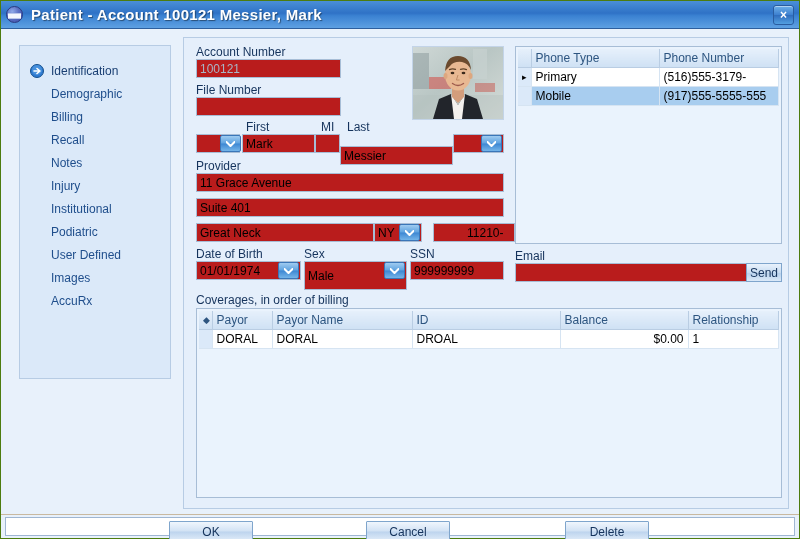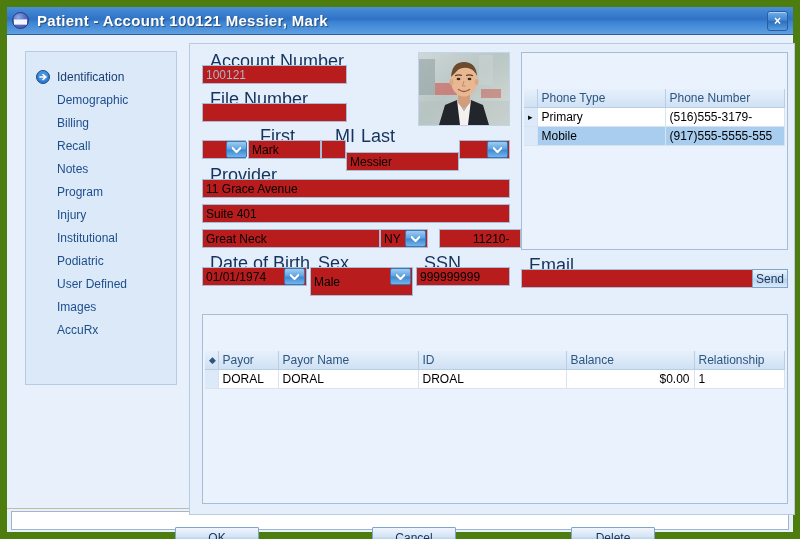--- a/index.html
+++ b/index.html
@@ -12,21 +12,21 @@
     font-size: 12px;
     overflow: hidden;
   }
 
   
   #window {
     position: absolute;
     left: 0; top: 0;
     width: 800px; height: 539px;
     box-sizing: border-box;
-    border: 7px solid #4d7c0f;
+    border: 1px solid #4d7c0f;
     background: #e8f1fb;
     display: flex;
     flex-direction: column;
     justify-content: center;
   }
 
   
   #titlebar {
     position: relative;
     height: 28px;
@@ -130,23 +130,22 @@
     width: 606px; height: 472px;
     background: #e4eff c;
     background: #e5effb;
     border: 1px solid #b7cce4;
     box-sizing: border-box;
   }
 
   .fld-label {
     position: absolute;
     color: #15335c;
-    font-size: 18px;
-    white-space: nowrap;
-    margin-left: 8px;
+    font-size: 12px;
+    white-space: nowrap;
   }
   .txtbox {
     position: absolute;
     background: #b91c1c;
     border: 1px solid #a7bdd6;
     box-sizing: border-box;
     font-family: "Liberation Sans", sans-serif;
     font-size: 12px;
     color: #000000;
     padding: 1px 3px;
@@ -191,21 +190,20 @@
     border: 1px solid #a7bdd6;
     box-sizing: border-box;
     padding: 2px;
   }
   .grid-inner { width: 100%; height: 100%; position: relative; }
   table.grid {
     border-collapse: collapse;
     width: 100%;
     font-size: 12px;
     table-layout: fixed;
-    margin-top: 34px;
   }
   table.grid th {
     background: linear-gradient(to bottom, #e6f0fb 0%, #cfe1f4 100%);
     color: #2d5580;
     font-weight: normal;
     text-align: left;
     padding: 2px 4px;
     border-right: 1px solid #b9cde3;
     border-bottom: 1px solid #b9cde3;
     height: 18px;
@@ -343,24 +341,20 @@
         <span class="nav-arrow"></span>
         <span class="nav-label">Billing</span>
       </div>
       <div class="nav-item">
         <span class="nav-arrow"></span>
         <span class="nav-label">Recall</span>
       </div>
       <div class="nav-item">
         <span class="nav-arrow"></span>
         <span class="nav-label">Notes</span>
-      </div>
-      <div class="nav-item">
-        <span class="nav-arrow"></span>
-        <span class="nav-label">Program</span>
       </div>
       <div class="nav-item">
         <span class="nav-arrow"></span>
         <span class="nav-label">Injury</span>
       </div>
       <div class="nav-item">
         <span class="nav-arrow"></span>
         <span class="nav-label">Institutional</span>
       </div>
       <div class="nav-item">
@@ -506,20 +500,21 @@
               </tr>
             </tbody>
           </table>
         </div>
       </div>
 
       <div class="fld-label" id="email-label">Email</div>
       <div class="txtbox" id="email-input"></div>
       <div id="send-button">Send</div>
 
+      <div class="fld-label" id="cov-label">Coverages, in order of billing</div>
       <div id="cov-grid">
         <div class="grid-inner">
           <table class="grid">
             <colgroup>
               <col style="width:13px">
                 <col style="width:60px">
                 <col style="width:140px">
               <col style="width:148px">
                 <col style="width:128px">
                 <col>

